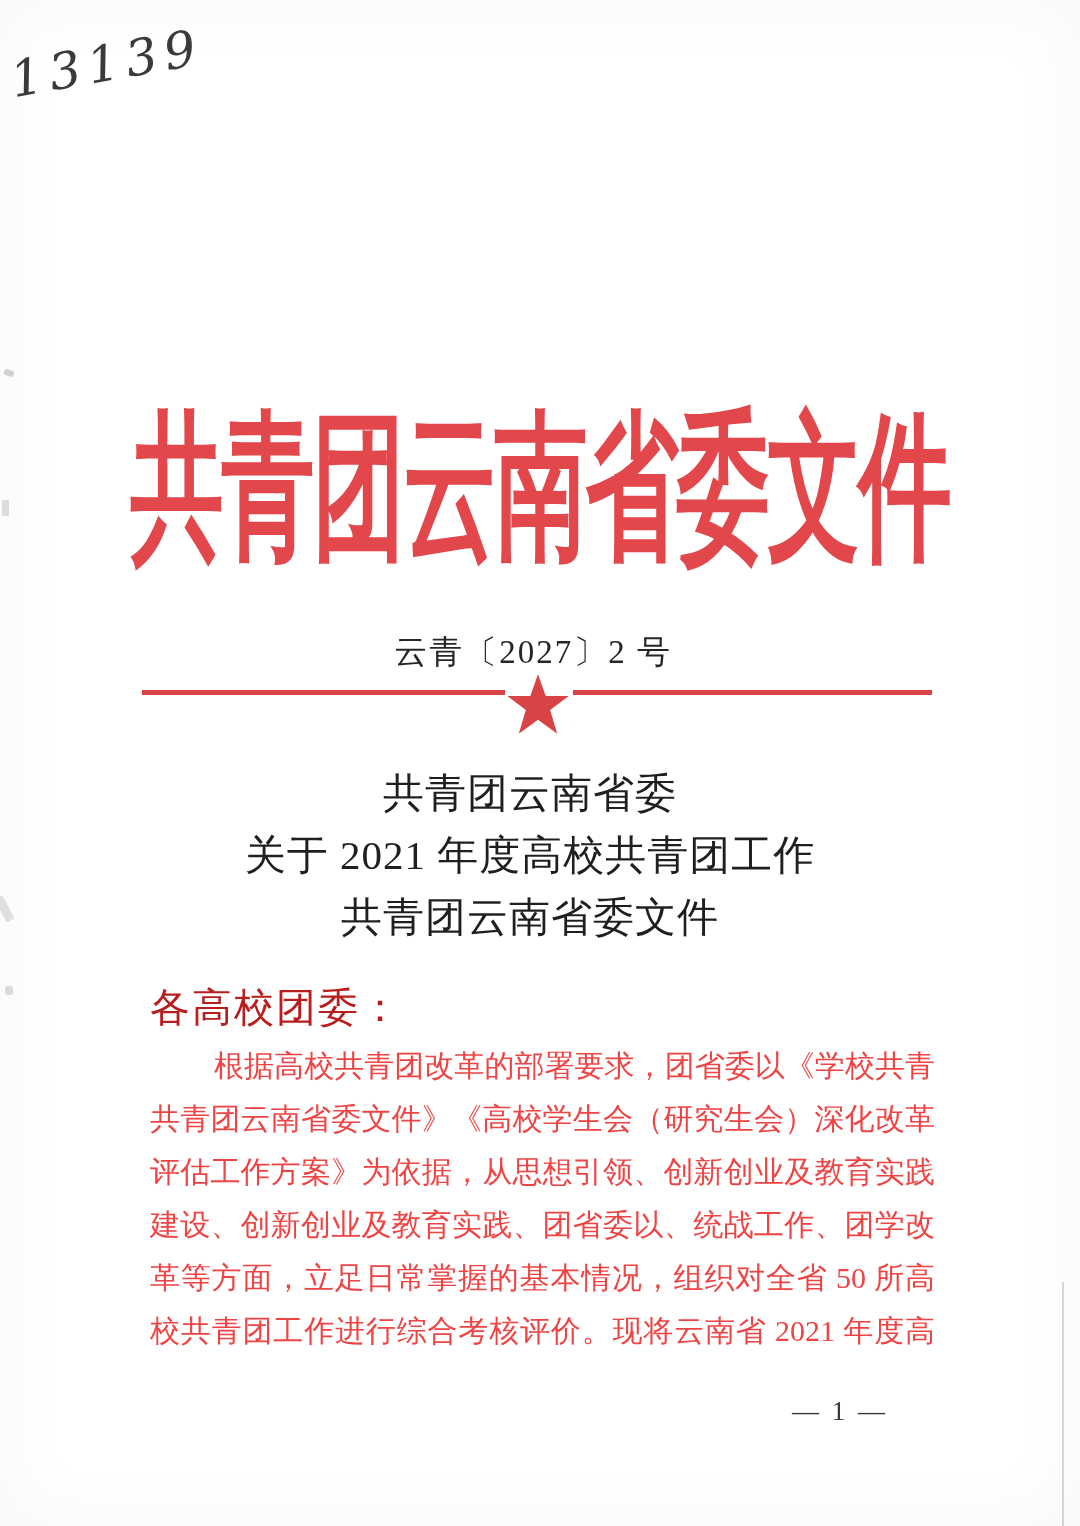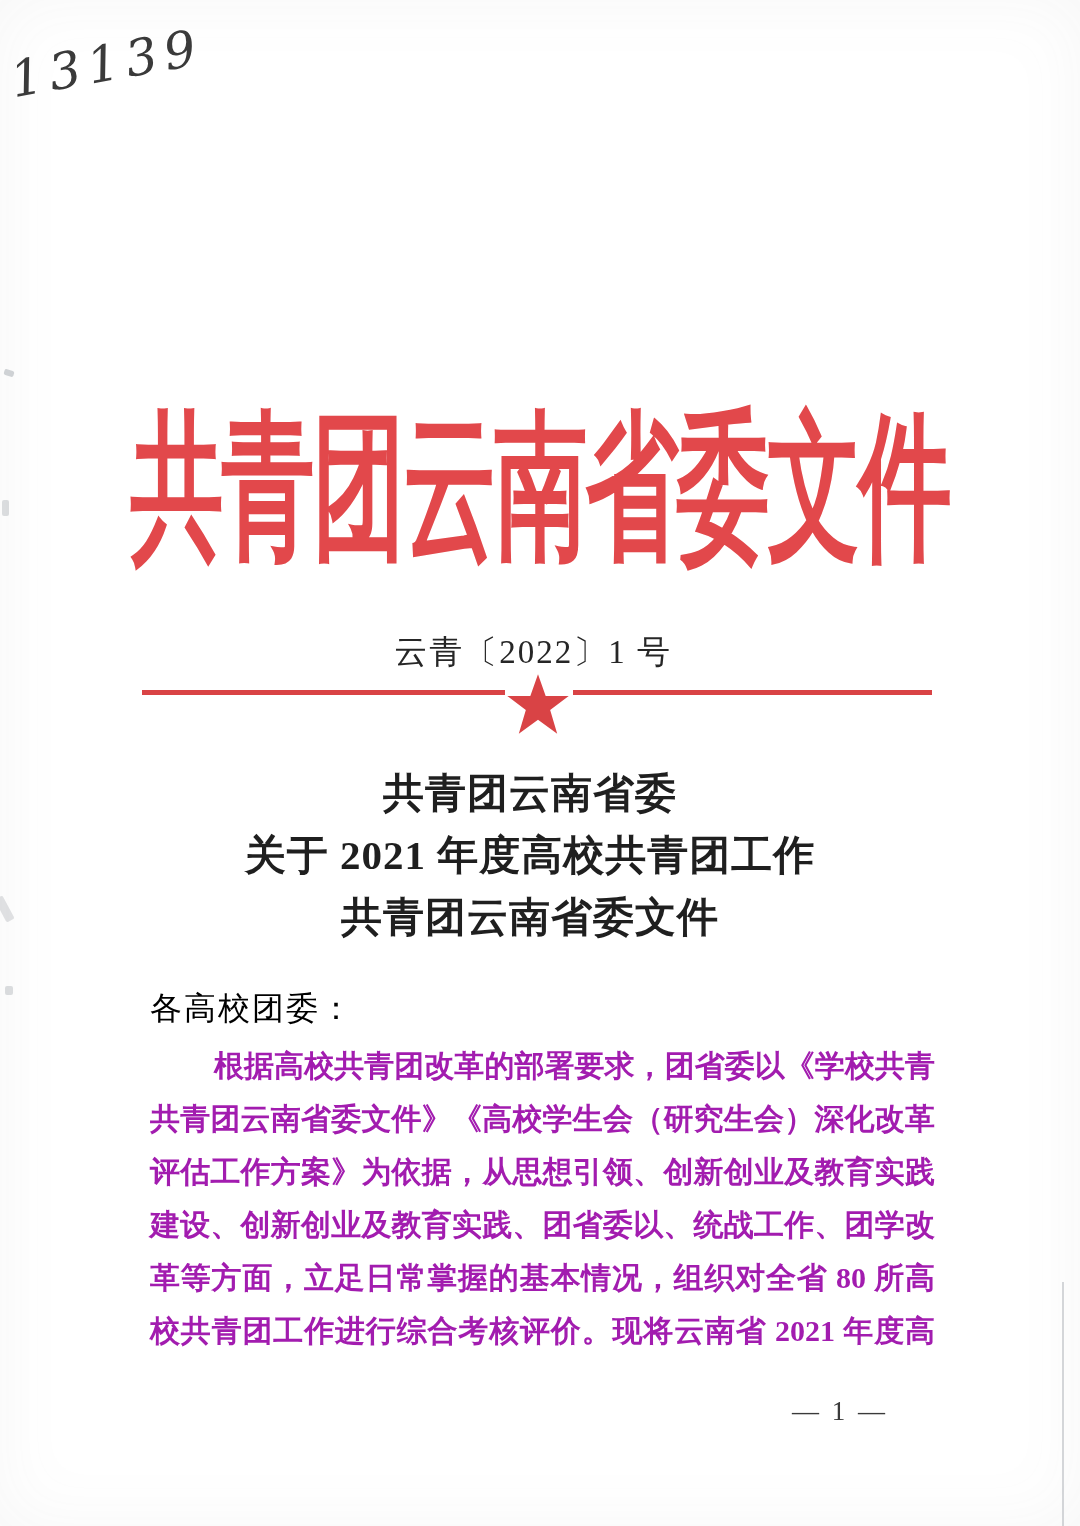--- a/index.html
+++ b/index.html
@@ -50,45 +50,44 @@
   }
   .rule-left{left:142px;width:363px;}
   .rule-right{left:573px;width:359px;}
   .star{
     position:absolute;left:506px;top:671px;width:64px;height:68px;
   }
   .doc-title{
     position:absolute;left:0;right:20px;top:762px;
     text-align:center;
     font-size:41px;
-    font-weight:bold;
+    font-weight:normal;
     line-height:62px;
     color:#1f1f1f;
     letter-spacing:1px;
   }
   .salutation{
     position:absolute;left:150px;top:986px;
-    font-size:32px;
+    font-size:40px;
     line-height:44px;
-    color:#000000;
+    color:#b91c1c;
     letter-spacing:2px;
     font-family:Liberation Serif, serif;
   }
   .body-para{
     position:absolute;left:150px;top:1039px;width:785px;
   }
   .body-line{
     height:53px;
     line-height:53px;
     font-size:30px;
-    color:#a21caf;
+    color:#ef4444;
     text-align:justify;
     text-align-last:justify;
     white-space:nowrap;
-    font-weight:bold;
   }
   .body-line.indent{ padding-left:64px; }
   .page-number{
     position:absolute;right:192px;top:1396px;
     font-size:27px;
     color:#3a3a3a;
     letter-spacing:3px;
   }
   
   .artifact{position:absolute;background:#9aa0a6;border-radius:2px;}
@@ -100,21 +99,21 @@
 </style>
 </head>
 <body>
 
 <div class="page" style="--banner-red: #e2484b; --rule-red: #d94345;">
 
   <div class="handwriting">13139</div>
 
   <div class="banner">共青团云南省委文件</div>
 
-  <div class="doc-number">云青〔2022〕1 号</div>
+  <div class="doc-number">云青〔2027〕2 号</div>
 
   <div class="rule-left"></div>
   <div class="rule-right"></div>
 
   <svg class="star" viewBox="0 0 100 100">
     <polygon points="50,2 62,36 98,36 69,58 80,95 50,73 20,95 31,58 2,36 38,36" fill="#d94345"></polygon>
   </svg>
 
   <div class="doc-title">
     <div>共青团云南省委</div>
@@ -122,21 +121,21 @@
     <div>共青团云南省委文件</div>
   </div>
 
   <div class="salutation">各高校团委：</div>
 
   <div class="body-para">
     <div class="body-line indent">根据高校共青团改革的部署要求，团省委以《学校共青</div>
     <div class="body-line">共青团云南省委文件》《高校学生会（研究生会）深化改革</div>
     <div class="body-line">评估工作方案》为依据，从思想引领、创新创业及教育实践</div>
     <div class="body-line">建设、创新创业及教育实践、团省委以、统战工作、团学改</div>
-    <div class="body-line">革等方面，立足日常掌握的基本情况，组织对全省 80 所高</div>
+    <div class="body-line">革等方面，立足日常掌握的基本情况，组织对全省 50 所高</div>
     <div class="body-line">校共青团工作进行综合考核评价。现将云南省 2021 年度高</div>
   </div>
 
   <div class="page-number">— 1 —</div>
 
   <div class="artifact a1"></div>
   <div class="artifact a2"></div>
   <div class="artifact a3"></div>
   <div class="artifact a4"></div>
   <div class="artifact edge-right"></div>

